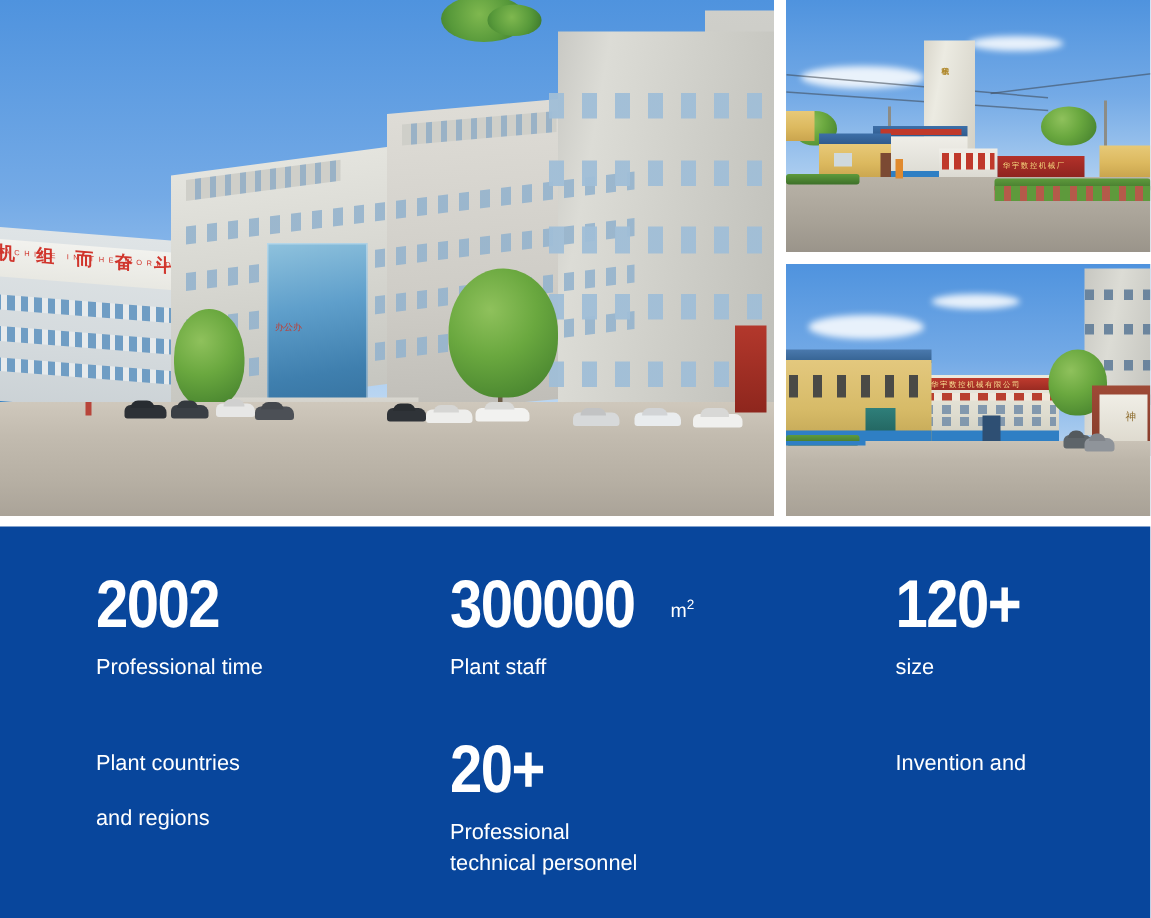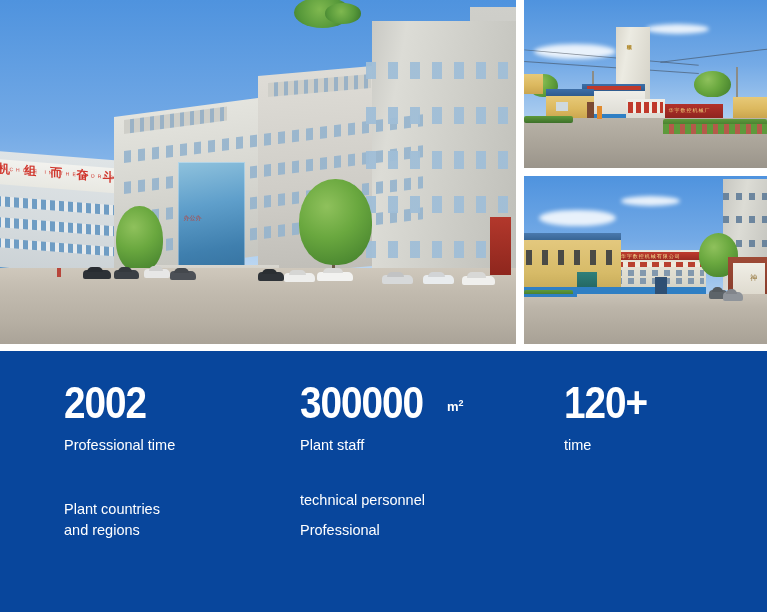--- a/index.html
+++ b/index.html
@@ -108,26 +108,26 @@
   .stats-grid{position:absolute;left:0;top:0;width:638px;height:261px;}
   .stat{position:absolute;color:#ffffff;}
   .stat .num{
      font-family:"Liberation Sans","DejaVu Sans",sans-serif;
      font-weight:bold;font-size:45px;line-height:45px;
      letter-spacing:-1.2px;
      transform:scaleX(.86);transform-origin:left center;
      white-space:nowrap;display:inline-block;
   }
   .numline{display:flex;align-items:flex-start;height:46px;}
-  .unit{font-size:13px;font-weight:bold;line-height:13px;
+  .unit{font-size:13px;font-weight:normal;line-height:13px;
         margin-left:4px;margin-top:20px;white-space:nowrap;}
   .unit sup{font-size:9px;vertical-align:super;line-height:0;}
   .stat .lbl{font-size:14.5px;line-height:21px;margin-top:9px;white-space:nowrap;}
 
-  .c1{left:64px;} .c2{left:300px;} .c3{left:564px;}
+  .c1{left:64px;} .c2{left:300px;} .c3{left:597px;}
   .r1{top:29px;} .r2{top:139px;}
 </style>
 </head>
 <body>
 
 <div class="page">
 
   <div class="gallery">
 
     <div class="photo photo-main">
@@ -326,31 +326,35 @@
           <span class="num">300000</span>
           <span class="unit"><span>m</span><sup>2</sup></span>
         </div>
         <div class="lbl">Plant staff</div>
       </div>
 
       <div class="stat c3 r1">
         <div class="numline">
           <span class="num">120+</span>
         </div>
-        <div class="lbl">time</div>
+        <div class="lbl">size</div>
       </div>
 
       <div class="stat c1 r2">
         <div class="lbl">Plant countries</div>
-        <div class="lbl" style="margin-top:0;">and regions</div>
+        <div class="lbl" style="margin-top:16px;">and regions</div>
       </div>
 
       <div class="stat c2 r2">
+        <div class="numline">
+          <span class="num">20+</span>
+        </div>
+        <div class="lbl">Professional</div>
         <div class="lbl" style="margin-top:0;">technical personnel</div>
-        <div class="lbl">Professional</div>
       </div>
 
       <div class="stat c3 r2">
+        <div class="lbl">Invention and</div>
       </div>
 
     </div>
   </div>
 </div>
 
 </body></html>

